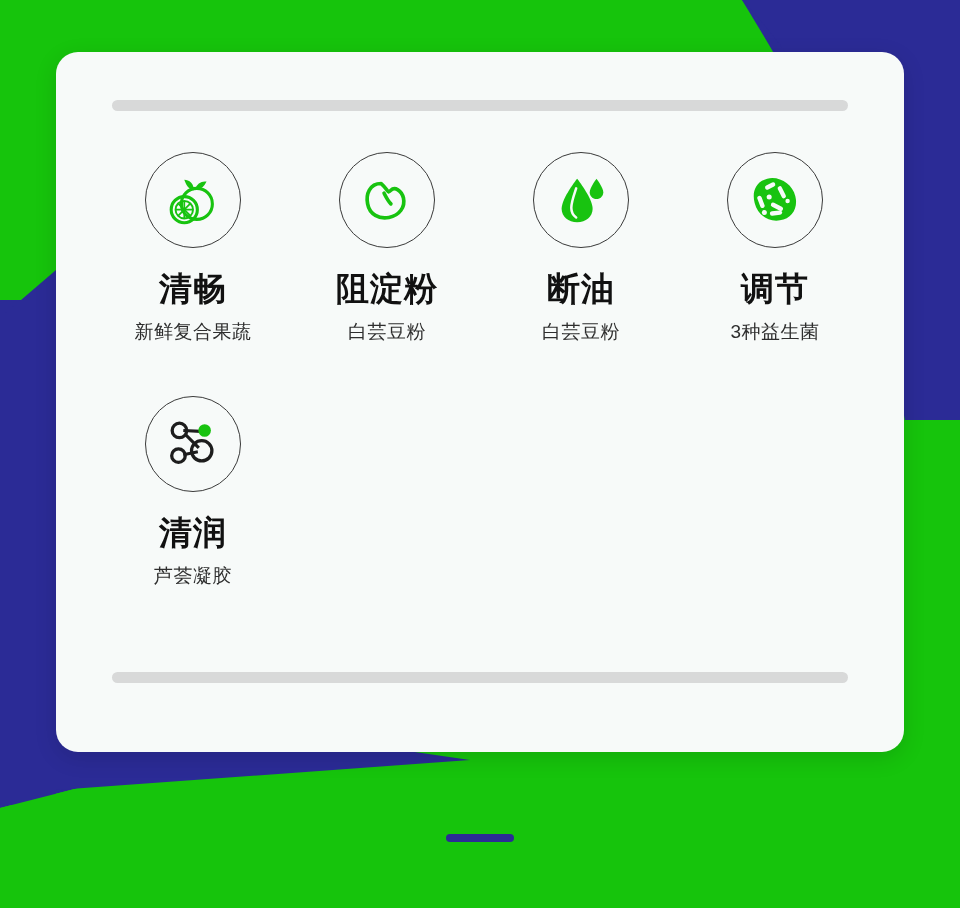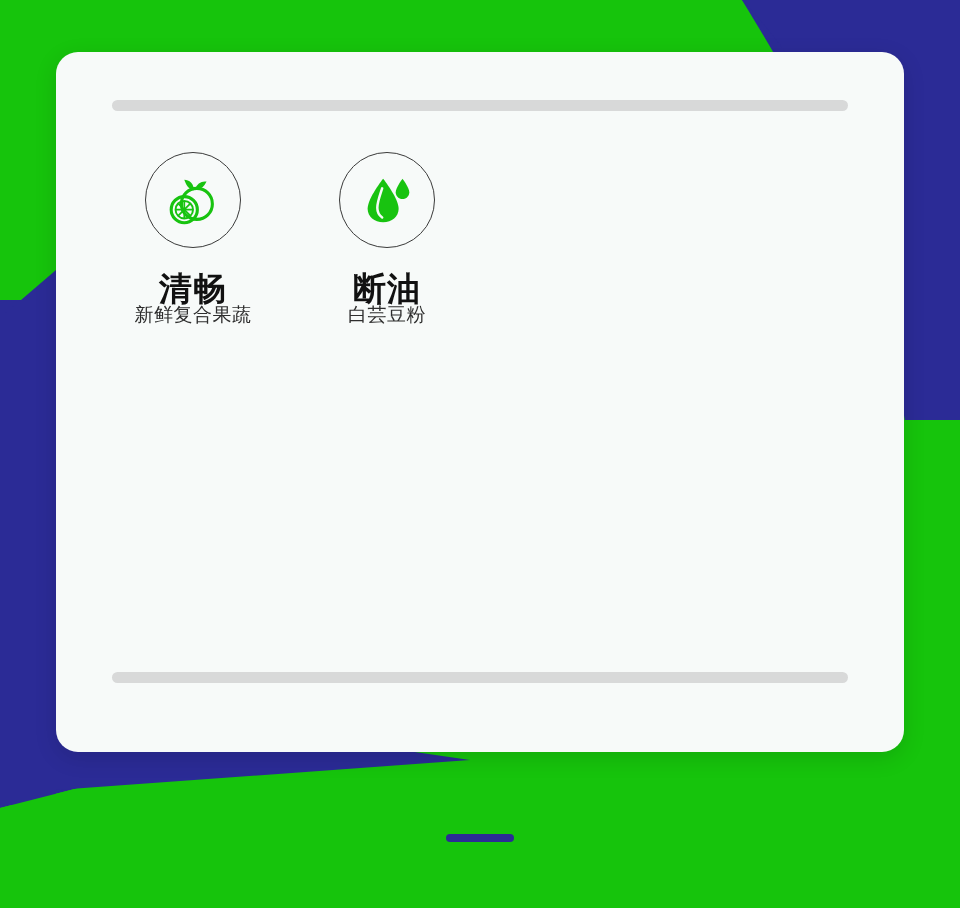--- a/index.html
+++ b/index.html
@@ -62,20 +62,21 @@
   .feature-title{
     margin-top:24px;
     font-size:33px;
     font-weight:bold;
     color:#111111;
     letter-spacing:1px;
     line-height:1;
     white-space:nowrap;
   }
   .feature-sub{
+    margin-top:17px;
     font-size:19px;
     color:#2e2e2e;
     letter-spacing:0.5px;
     line-height:1;
     white-space:nowrap;
   }
 
   #home-indicator{
     position:absolute;
     left:446px; top:834px;
@@ -122,34 +123,80 @@
             <line x1="16.6" y1="35.6" x2="29.4" y2="48.4"></line>
             <line x1="29.4" y1="35.6" x2="16.6" y2="48.4"></line>
           </g>
         </svg>
       </div>
       <div class="feature-title">清畅</div>
       <div class="feature-sub">新鲜复合果蔬</div>
     </div>
 
 
+    <div class="feature-item">
+      <div class="icon-circle">
+        <svg width="62" height="62" viewBox="0 0 64 64">
+          <path d="M26 15 C14 15 10 26 12 36 C14 47 24 52 34 50 C45 48 51 39 49 30 C47 22 40 18 36 22 C32 26 34 22 26 15 Z" fill="none" stroke="#18c310" stroke-width="3.8" stroke-linejoin="round"></path>
+          <path d="M29 25 C31 29 33 33 36 36" fill="none" stroke="#18c310" stroke-width="3.8" stroke-linecap="round"></path>
+        </svg>
+      </div>
+      <div class="feature-title">阻淀粉</div>
+      <div class="feature-sub">白芸豆粉</div>
+    </div>
 
     <div class="feature-item">
       <div class="icon-circle">
         <svg width="62" height="62" viewBox="0 0 64 64">
           <path d="M28 10 C28 10 12 30 12 41 C12 49 19 55 28 55 C37 55 44 49 44 41 C44 30 28 10 28 10 Z" fill="#18c310"></path>
           <path d="M27 20 C25 26 22 34 22 40 C22 45 24 48 27 50" fill="none" stroke="#f7faf9" stroke-width="2.6" stroke-linecap="round"></path>
           <path d="M48 10 C48 10 41 19 41 24 C41 28 44 31 48 31 C52 31 55 28 55 24 C55 19 48 10 48 10 Z" fill="#18c310"></path>
         </svg>
       </div>
       <div class="feature-title">断油</div>
       <div class="feature-sub">白芸豆粉</div>
     </div>
 
-
+    <div class="feature-item">
+      <div class="icon-circle">
+        <svg width="62" height="62" viewBox="0 0 64 64">
+          <path d="M24 10 C12 13 8 24 11 35 C14 47 25 55 37 53 C50 51 56 40 53 28 C50 16 37 7 24 10 Z" fill="#18c310"></path>
+          <g stroke="#f7faf9" stroke-width="4.6" stroke-linecap="round">
+            <line x1="24" y1="19" x2="30" y2="16"></line>
+            <line x1="37" y1="20" x2="41" y2="28"></line>
+            <line x1="16" y1="30" x2="19" y2="38"></line>
+            <line x1="30" y1="37" x2="38" y2="41"></line>
+            <line x1="29" y1="46" x2="37" y2="45"></line>
+          </g>
+          <circle cx="26" cy="29" r="2.6" fill="#f7faf9"></circle>
+          <circle cx="21" cy="45" r="2.6" fill="#f7faf9"></circle>
+          <circle cx="45" cy="33" r="2.3" fill="#f7faf9"></circle>
+        </svg>
+      </div>
+      <div class="feature-title">调节</div>
+      <div class="feature-sub">3种益生菌</div>
+    </div>
+
+    <div class="feature-item">
+      <div class="icon-circle">
+        <svg width="62" height="62" viewBox="0 0 64 64">
+          <g stroke="#1d1d1d" stroke-width="3.2">
+            <line x1="22" y1="18" x2="40" y2="19"></line>
+            <line x1="24" y1="22" x2="38" y2="36"></line>
+            <line x1="22" y1="43" x2="37" y2="40"></line>
+          </g>
+          <circle cx="18" cy="18" r="7.5" fill="none" stroke="#1d1d1d" stroke-width="3.4"></circle>
+          <circle cx="17" cy="44" r="7" fill="none" stroke="#1d1d1d" stroke-width="3.4"></circle>
+          <circle cx="41" cy="39" r="10.5" fill="none" stroke="#1d1d1d" stroke-width="3.4"></circle>
+          <circle cx="44" cy="18" r="6.5" fill="#18c310"></circle>
+        </svg>
+      </div>
+      <div class="feature-title">清润</div>
+      <div class="feature-sub">芦荟凝胶</div>
+    </div>
 
 
 
   </div>
 
   <div class="divider-bar divider-bottom"></div>
 </div>
 
 <div id="home-indicator"></div>
 

